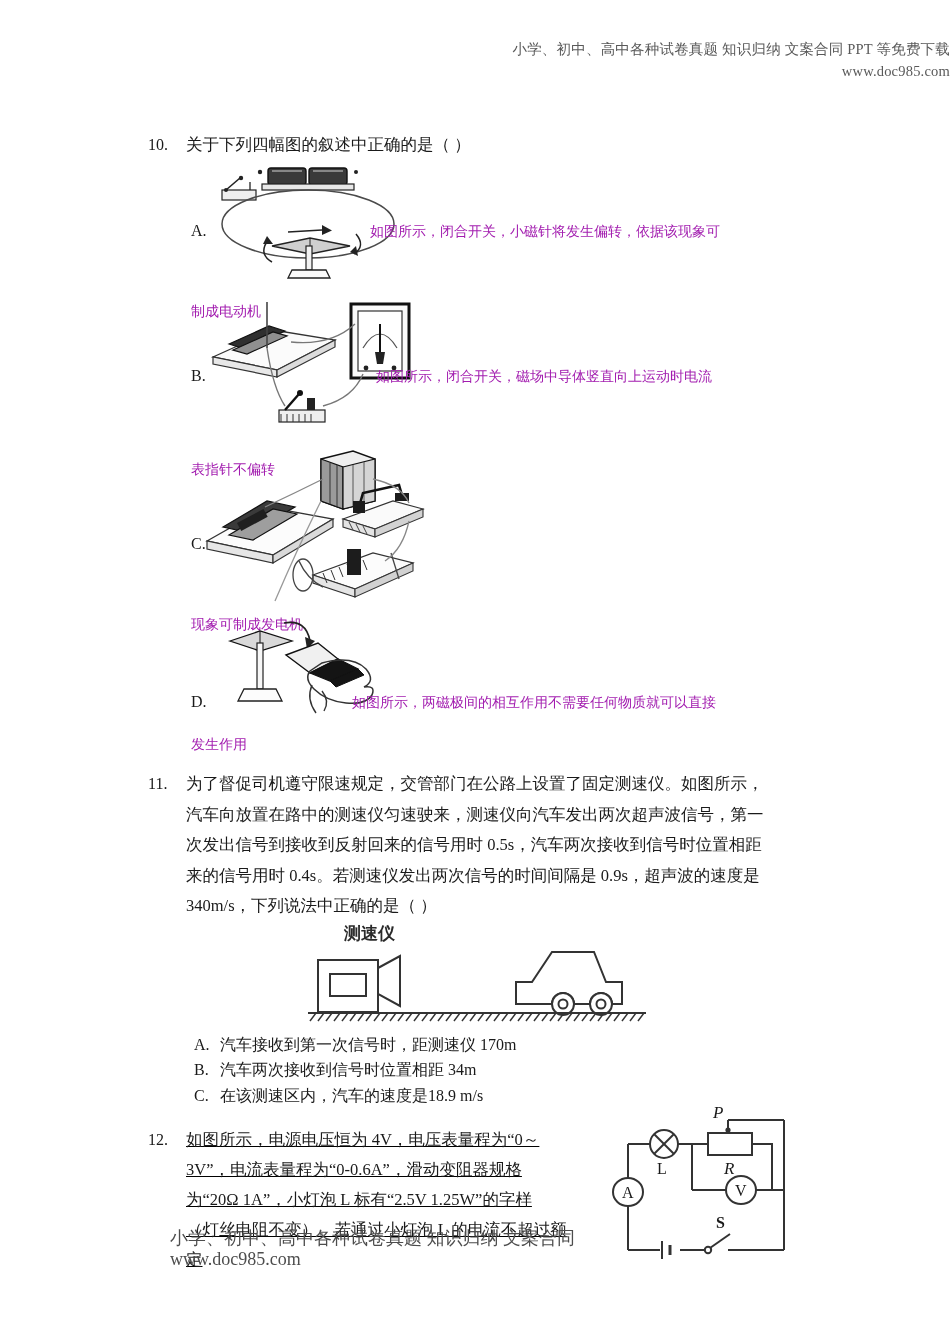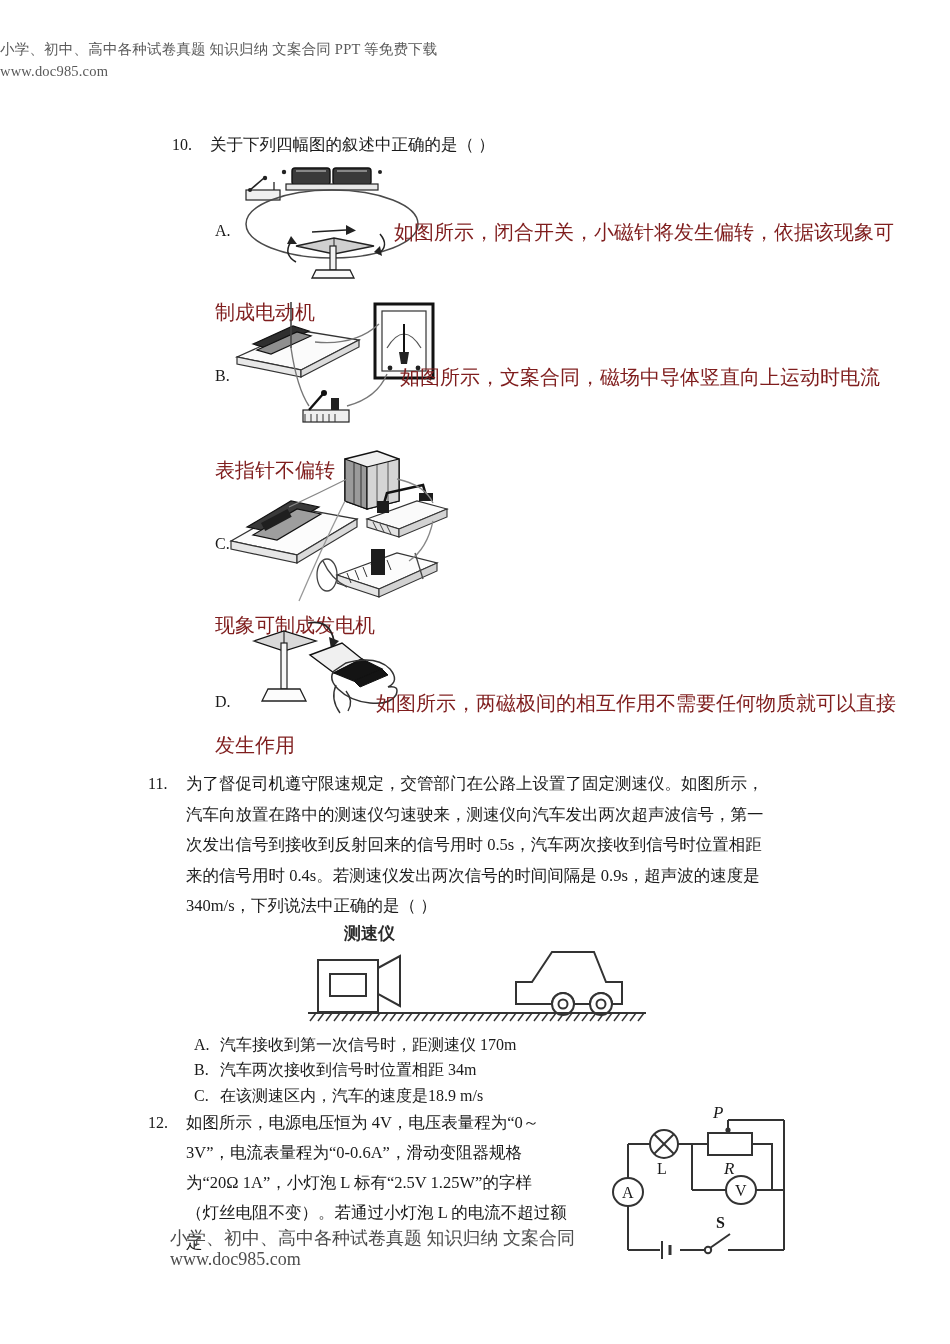--- a/index.html
+++ b/index.html
@@ -21,21 +21,21 @@
     height: 1344px;
     box-sizing: border-box;
   }
 
   
   .watermark-top {
     position: absolute;
     top: 38px;
     left: 0;
     width: 950px;
-    text-align: left;
+    text-align: right;
     color: #595959;
     font-size: 14.5px;
     line-height: 22px;
     letter-spacing: 0.2px;
   }
   .watermark-top .wline2 {
     font-family: "Liberation Serif", serif;
     font-size: 14.5px;
   }
 
@@ -54,37 +54,37 @@
     white-space: nowrap;
   }
   .qnum {
     display: inline-block;
     width: 38px;
     font-family: "Liberation Serif", serif;
     font-size: 16px;
   }
 
   
-  .q10 { position: relative; margin-left: 24px; }
+  .q10 { position: relative; }
 
   .opt-row {
     position: relative;
     min-height: 20px;
   }
   .opt-letter {
     position: absolute;
     left: 43px;
     font-family: "Liberation Serif", serif;
     font-size: 16px;
     color: #1a1a1a;
   }
   .opt-text {
     position: absolute;
-    font-size: 20px;
-    color: #7f1d1d;
+    font-size: 14px;
+    color: #a21caf;
     white-space: nowrap;
     line-height: 24px;
   }
 
   .fig {
     position: absolute;
     overflow: hidden;
   }
   .fig svg { display: block; }
 
@@ -227,21 +227,21 @@
             <path d="M82 108 L96 92" stroke="#111" stroke-width="2.4"></path>
             <circle cx="97" cy="91" r="3" fill="#111"></circle>
             <rect x="104" y="96" width="8" height="12" fill="#222"></rect>
 
             <path d="M64 46 Q70 86 82 104" fill="none" stroke="#777" stroke-width="1.4"></path>
             <path d="M120 104 Q150 96 160 72" fill="none" stroke="#777" stroke-width="1.4"></path>
             <path d="M88 40 Q128 44 152 22" fill="none" stroke="#777" stroke-width="1.4"></path>
           </svg>
         </div>
         <div class="opt-letter" style="top:55px;">B.</div>
-        <div class="opt-text" style="left:228px; top:53px;">如图所示，文案合同，磁场中导体竖直向上运动时电流</div>
+        <div class="opt-text" style="left:228px; top:53px;">如图所示，闭合开关，磁场中导体竖直向上运动时电流</div>
         <div class="opt-text" style="left:43px; top:146px;">表指针不偏转</div>
       </div>
 
       <div class="opt-row" style="height:168px;">
         <div class="fig" style="left:55px; top:-18px; width:250px; height:170px;">
           <svg width="250" height="170" viewBox="0 0 250 170">
 
             <path d="M118 10 L150 2 L172 10 L172 52 L140 60 L118 52 Z" fill="#efefef" stroke="#111" stroke-width="1.4"></path>
             <path d="M118 10 L140 18 L140 60 L118 52 Z" fill="#9a9a9a" stroke="#111" stroke-width="1.2"></path>
             <path d="M140 18 L172 10 L172 52 L140 60 Z" fill="#d5d5d5" stroke="#111" stroke-width="1.2"></path>
@@ -401,21 +401,21 @@
         </div>
         <div>
           <span class="ol">B.</span><span>汽车两次接收到信号时位置相距 34m</span>
         </div>
         <div>
           <span class="ol">C.</span><span>在该测速区内，汽车的速度是18.9 m/s</span>
         </div>
       </div>
     </div>
 
-    <div style="margin-top:0;">
+    <div style="margin-top:17px;text-decoration:underline;">
       <div class="q12-stem">
         <div class="first">
           <span class="qnum">12.</span><span>如图所示，电源电压恒为 4V，电压表量程为“0～</span>
         </div>
         <span class="ind">3V”，电流表量程为“0-0.6A”，滑动变阻器规格</span>
         <span class="ind">为“20Ω  1A”，小灯泡 L 标有“2.5V 1.25W”的字样</span>
         <span class="ind">（灯丝电阻不变）。若通过小灯泡 L 的电流不超过额定</span>
       </div>
     </div>
 

